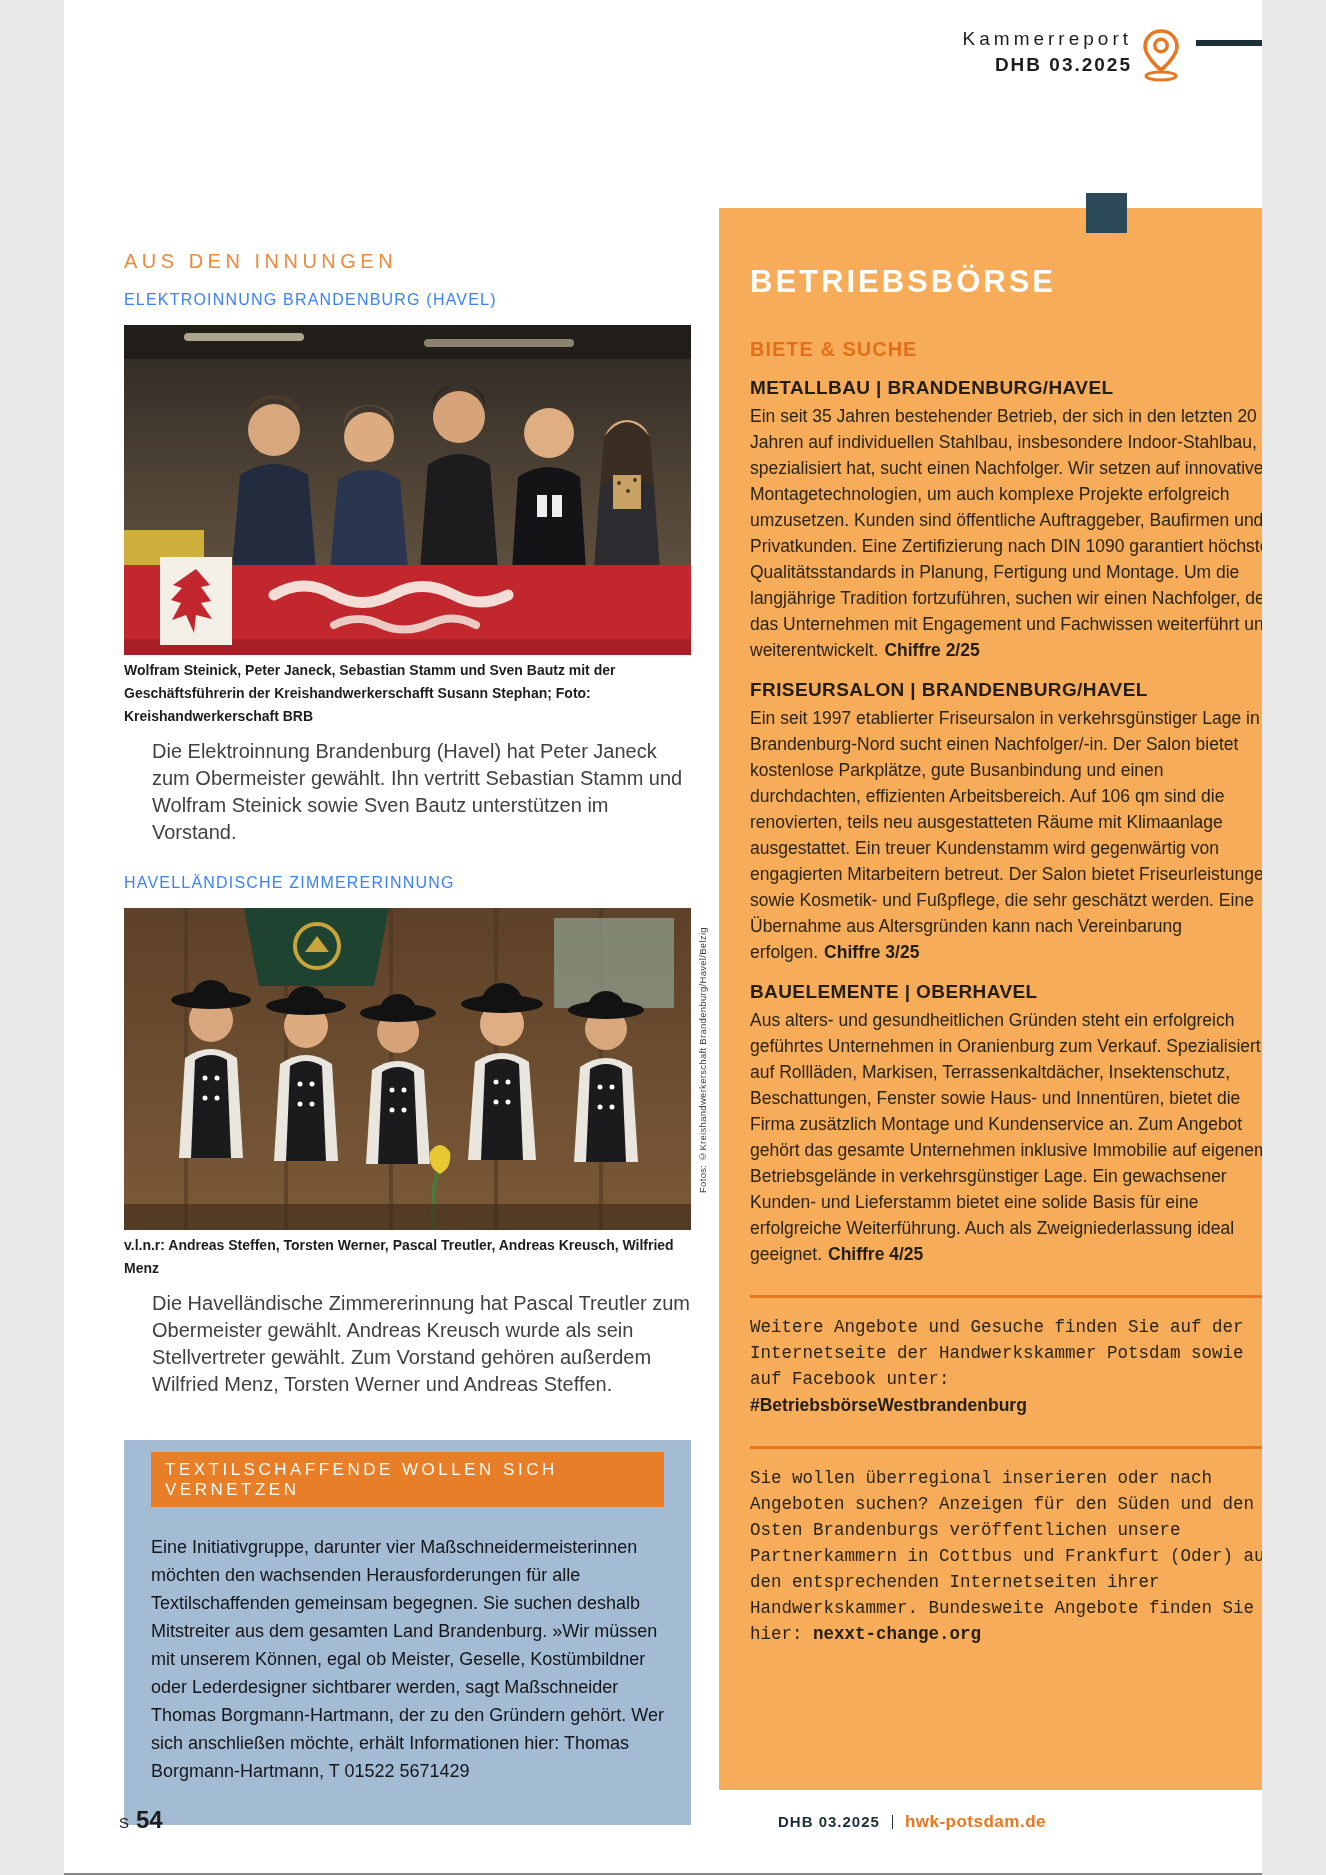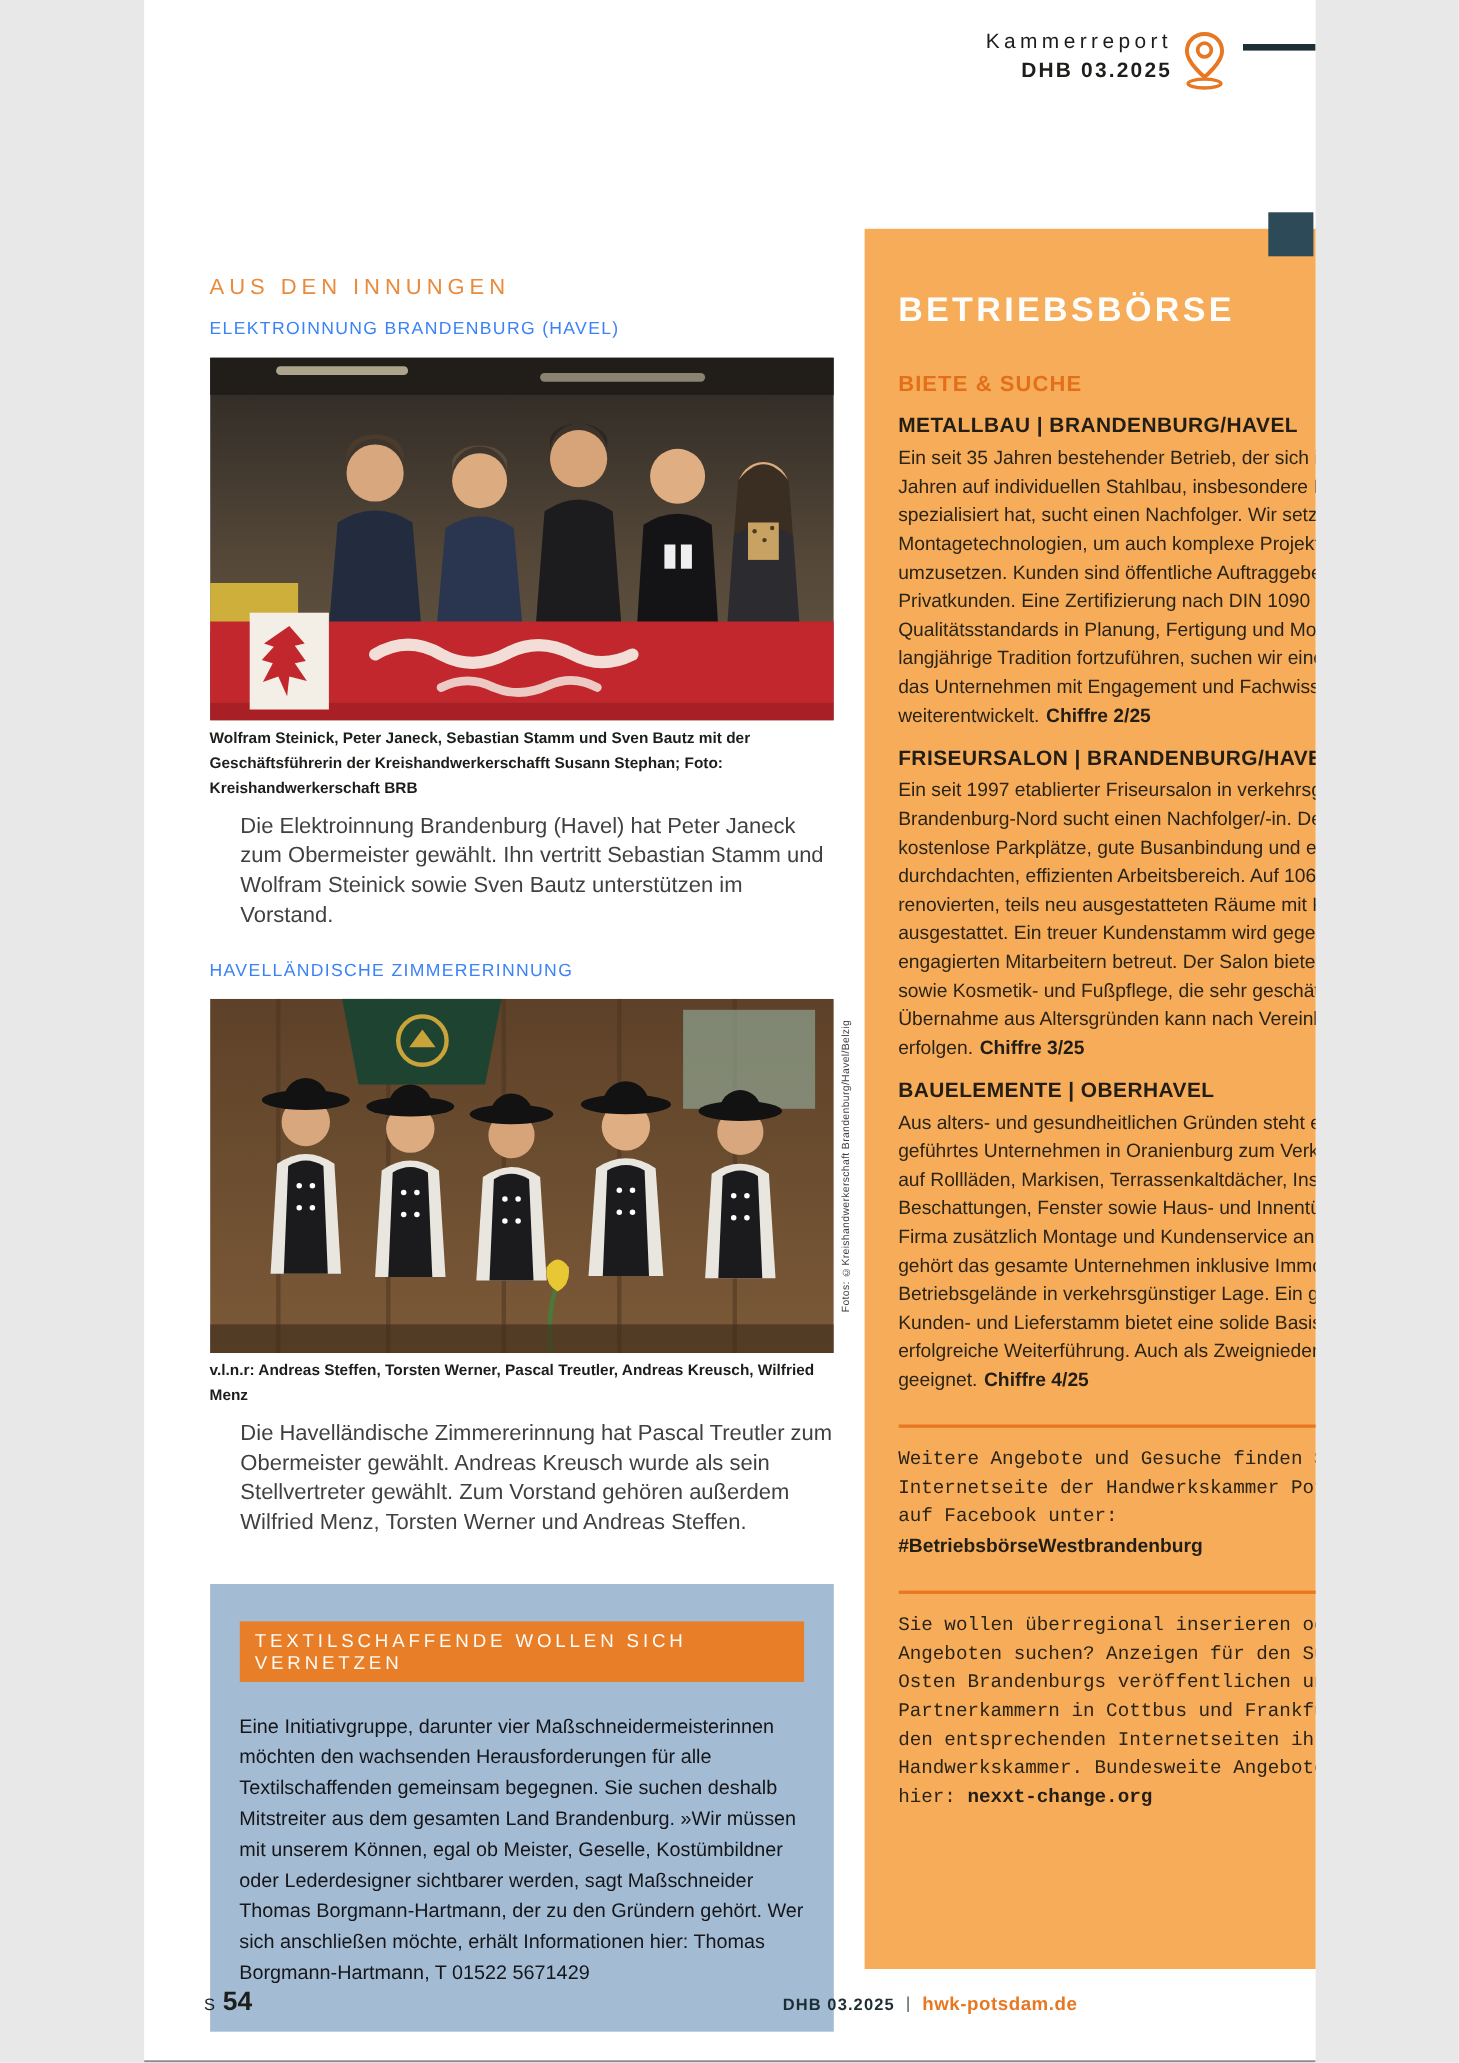--- a/index.html
+++ b/index.html
@@ -1,18 +1,18 @@
 <!DOCTYPE html>
 <html lang="de"><head>
 <meta charset="utf-8">
 <style>
   * { margin:0; padding:0; box-sizing:border-box; }
   html,body { background:#e8e8e8; }
   .page {
-    position:relative; width:1065px; height:1875px; margin:0 auto;
+    position:relative; width:1198px; height:1875px; margin:0 auto;
     background:#ffffff; overflow:hidden;
     font-family:"Liberation Sans", sans-serif; color:#1d1d1b;
   }
 
   
   .header-block { position:absolute; top:28px; right:130px; text-align:right; }
   .header-kicker { font-size:19px; letter-spacing:4px; color:#1d1d1b; font-weight:400; }
   .header-issue { font-size:19px; font-weight:700; letter-spacing:2px; color:#1d1d1b; margin-top:4px; }
   .pin-icon { position:absolute; top:26px; right:78px; }
   .header-rule { position:absolute; top:40px; right:0; width:66px; height:6px; background:#1d3038; }
@@ -30,21 +30,21 @@
   .article2-title { margin-top:28px; }
 
   
   .photo-credit-vert {
     position:absolute; left:633px; top:948px; height:245px; width:14px;
     writing-mode:vertical-rl; transform:rotate(180deg);
     font-size:9.5px; color:#3c3c3c; letter-spacing:0.3px; white-space:nowrap;
   }
 
   
-  .infobox { margin-top:42px; background:#a3bcd3; padding:34px 27px 40px 27px; width:567px; }
+  .infobox { margin-top:42px; background:#a3bcd3; padding:12px 27px 40px 27px; width:567px; }
   .infobox-titlebar {
     display:inline-block; background:#e87e27; color:#fdfcf8;
     font-size:17px; letter-spacing:3.5px; padding:8px 14px 7px 14px; font-weight:400;
   }
   .infobox-body { font-size:18px; line-height:28px; color:#15151a; margin-top:26px; }
 
   
   .panel {
     position:absolute; left:655px; top:208px; width:592px; height:1582px;
     background:#f7ac59; padding:56px 32px 0 31px; overflow:hidden; z-index:1;

